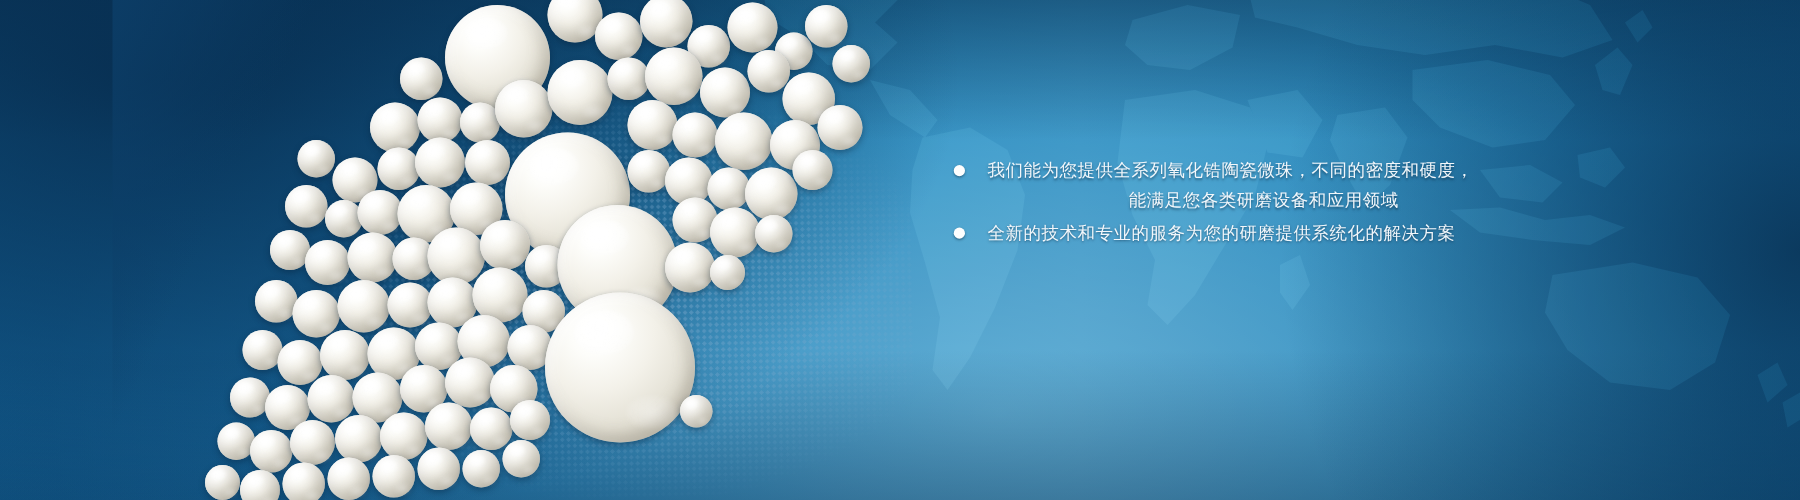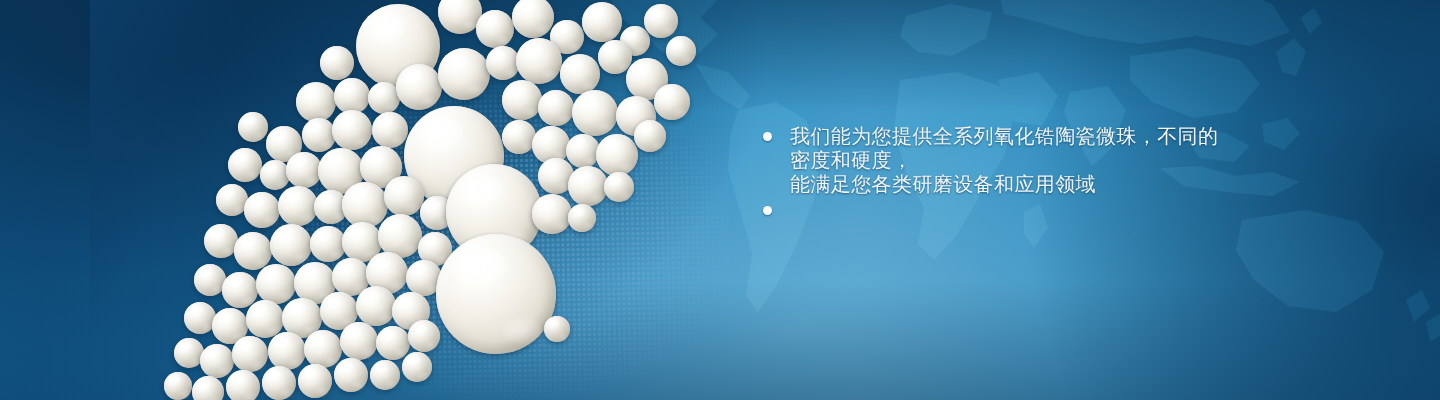--- a/index.html
+++ b/index.html
@@ -124,36 +124,36 @@
     text-shadow:0 1px 3px rgba(3,26,48,.55);
     white-space:nowrap;
   }
   .bullets{
     list-style:none;
     margin-top:20px;
   }
   .bullet{
     position:relative;
     padding-left:28px;
-    font-size:20px;
+    font-size:14px;
     line-height:24px;
     color:#f2f7fb;
     letter-spacing:.4px;
     text-shadow:0 1px 2px rgba(3,26,48,.5);
     margin-bottom:2px;
   }
   .bullet .dot{
     position:absolute;
     left:1px; top:8px;
     width:9px; height:9px;
     border-radius:50%;
     background:#fdfefe;
     box-shadow:0 1px 2px rgba(3,26,48,.45);
   }
-  .bullet .l2{ display:block; }
+  .bullet .l2{ display:block;text-align:center; }
 </style>
 </head>
 <body>
 
 <div class="banner">
 
   <div class="bg-base"></div>
   <div class="bg-vig"></div>
 
   <div class="worldmap">
@@ -298,17 +298,18 @@
   <div class="copy">
 
     <ul class="bullets">
       <li class="bullet">
         <span class="dot"></span>
         <span>我们能为您提供全系列氧化锆陶瓷微珠，不同的密度和硬度，</span>
         <span class="l2">能满足您各类研磨设备和应用领域</span>
       </li>
       <li class="bullet">
         <span class="dot"></span>
+        <span>全新的技术和专业的服务为您的研磨提供系统化的解决方案</span>
       </li>
     </ul>
   </div>
 
 </div>
 
 </body></html>

